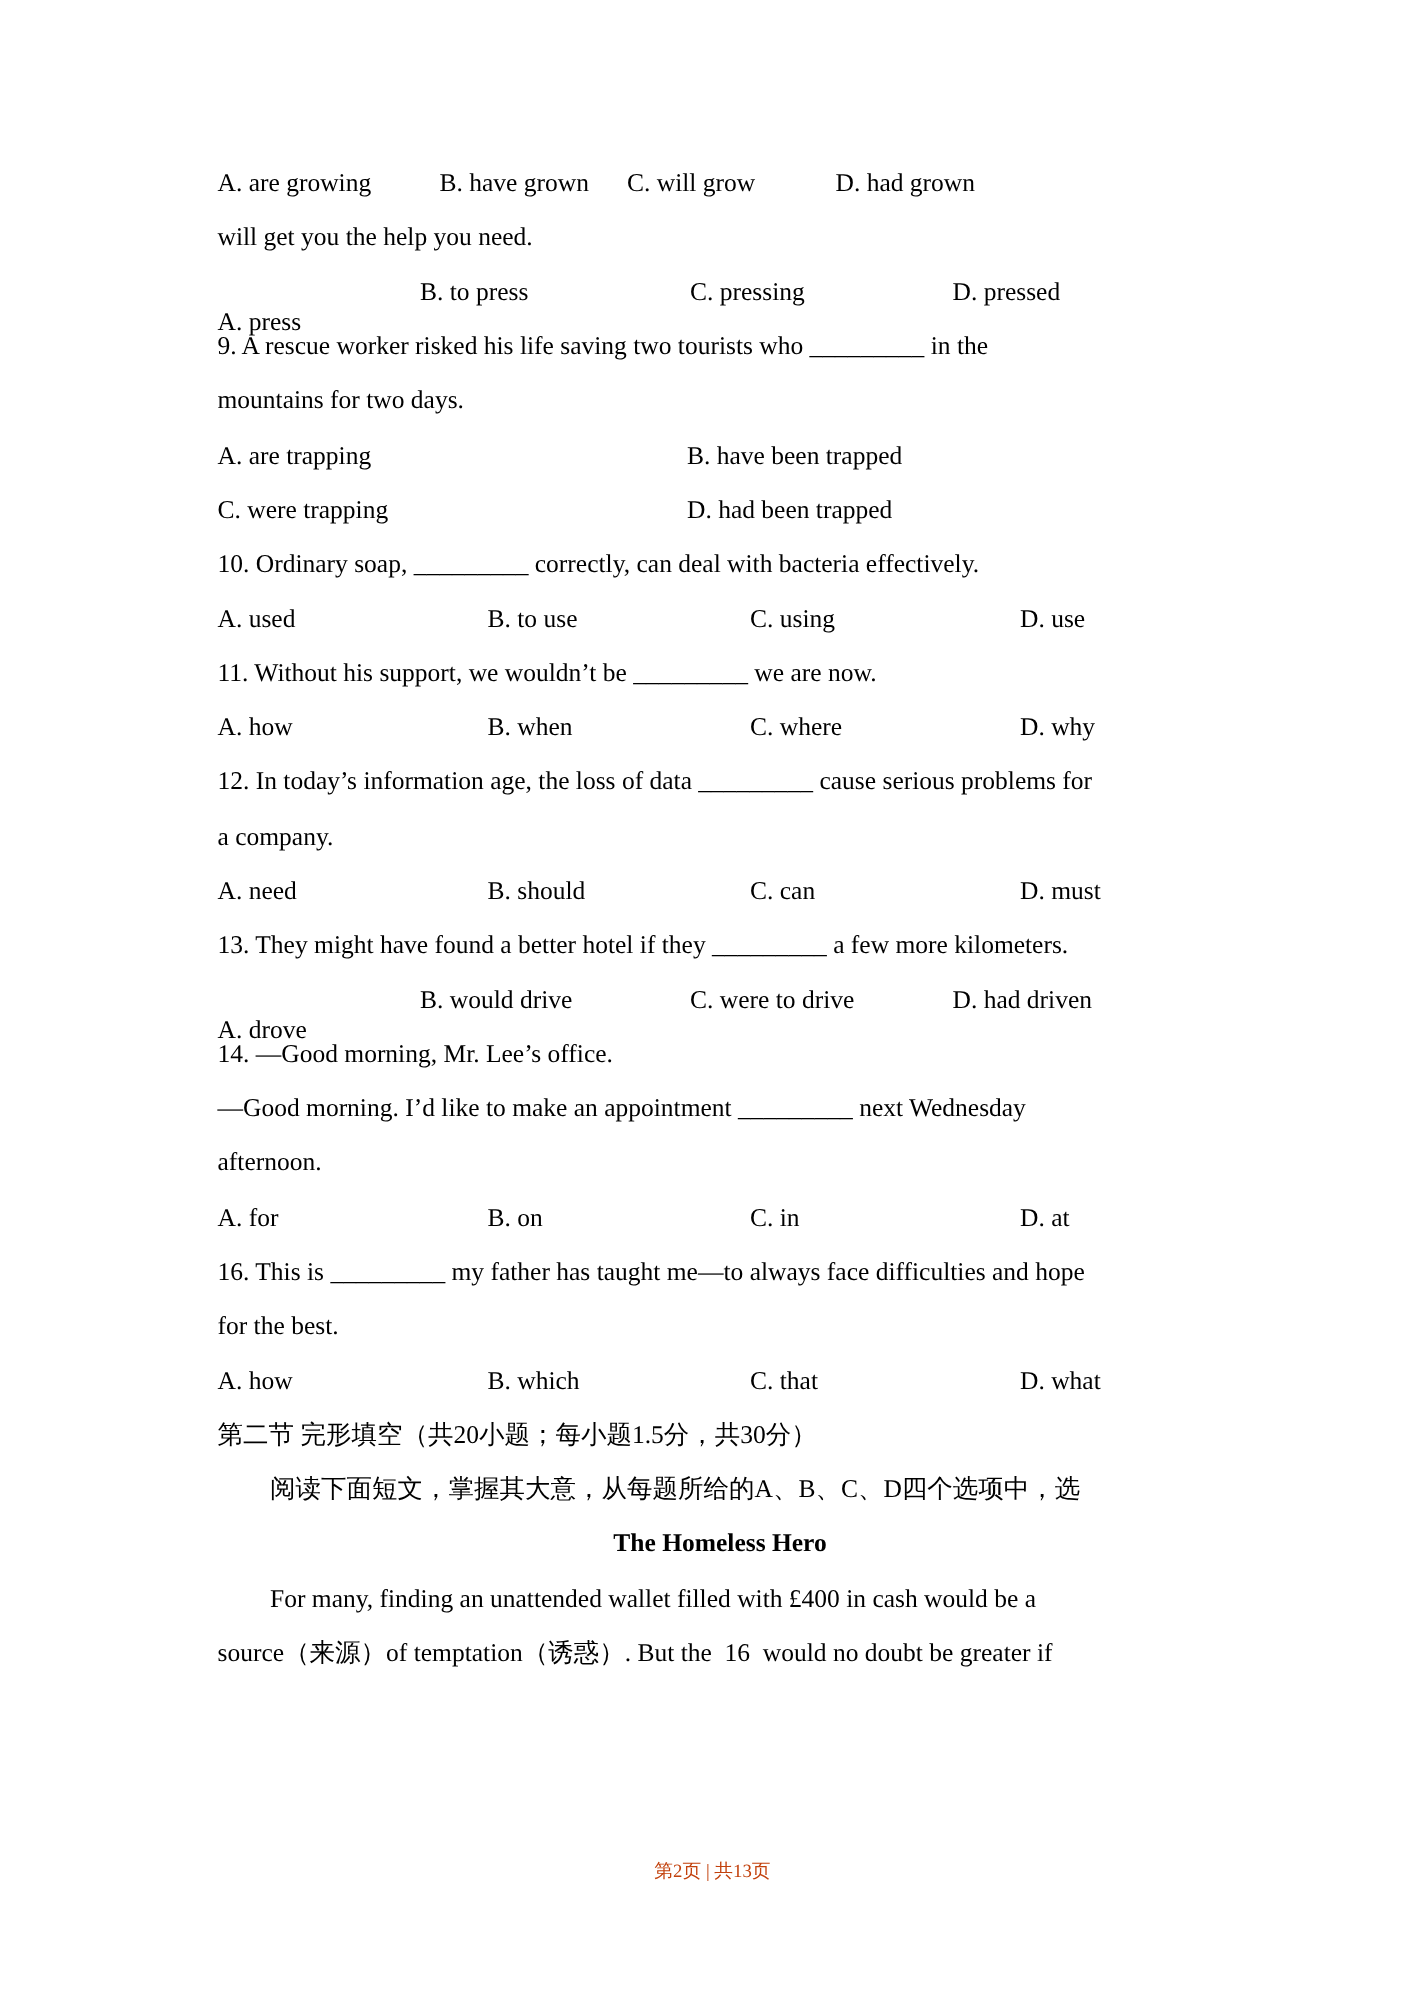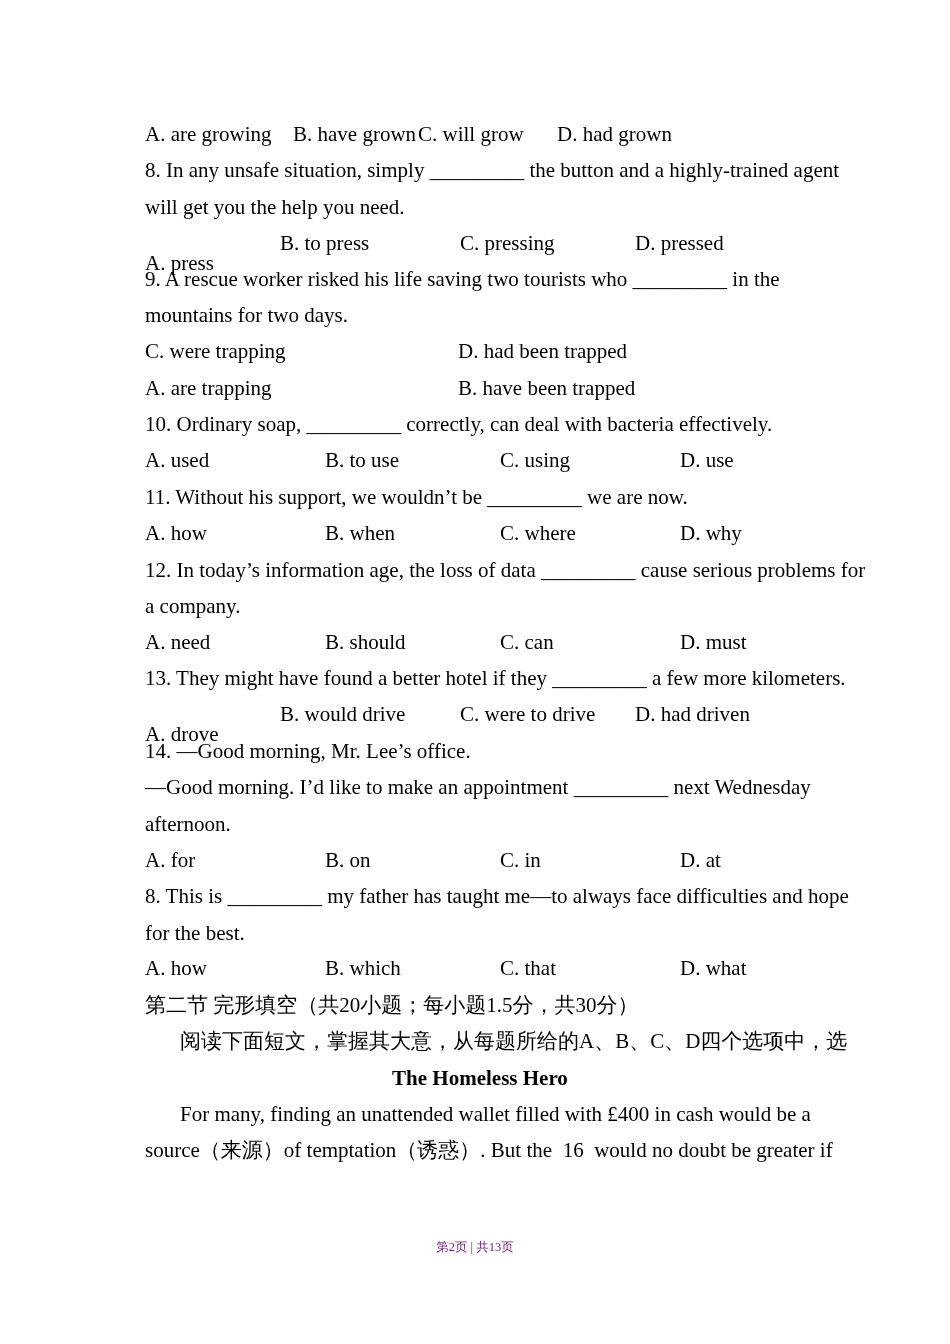--- a/index.html
+++ b/index.html
@@ -7,23 +7,23 @@
   body {
     background: #ffffff;
     font-family: "Liberation Serif", serif;
     color: #000000;
     position: relative;
     overflow: hidden;
   }
   .content {
     position: absolute;
     left: 145px;
-    top: 116px;
+    top: 104px;
     width: 670px;
-    font-size: 21px;
+    font-size: 17px;
   }
   .tline {
     height: 36.3px;
     line-height: 36.3px;
     white-space: pre;
   }
   .opts {
     height: 36.3px;
     display: flex;
     align-items: center;
@@ -51,53 +51,52 @@
     font-family: Liberation Serif, serif;
   }
   .blank-num { }
   .footer {
     position: absolute;
     left: 0;
     right: 0;
     top: 1239px;
     text-align: center;
     font-size: 12.5px;
-    color: #701a75;
+    color: #c2410c;
   }
 </style>
 </head>
 <body>
 
 <div class="content">
 
   <div class="opts opts-tight">
     <span>A. are growing</span>
     <span>B. have grown</span>
     <span>C. will grow</span>
     <span>D. had grown</span>
   </div>
 
-  <div class="tline">8. In any unsafe situation, simply _________ the button and a highly-trained agent</div>
   <div class="tline">will get you the help you need.</div>
   <div class="opts opts-med">
     <span>A. press</span>
     <span>B. to press</span>
     <span>C. pressing</span>
     <span>D. pressed</span>
   </div>
 
   <div class="tline">9. A rescue worker risked his life saving two tourists who _________ in the</div>
   <div class="tline">mountains for two days.</div>
   <div class="opts opts-2col">
+    <span>A. are trapping</span>
+    <span>B. have been trapped</span>
+  </div>
+  <div class="opts opts-2col">
     <span>C. were trapping</span>
     <span>D. had been trapped</span>
-  </div>
-  <div class="opts opts-2col">
-    <span>A. are trapping</span>
-    <span>B. have been trapped</span>
   </div>
 
   <div class="tline">10. Ordinary soap, _________ correctly, can deal with bacteria effectively.</div>
   <div class="opts opts-std">
     <span>A. used</span>
     <span>B. to use</span>
     <span>C. using</span>
     <span>D. use</span>
   </div>
 
@@ -129,21 +128,21 @@
   <div class="tline">14. —Good morning, Mr. Lee’s office.</div>
   <div class="tline">—Good morning. I’d like to make an appointment _________ next Wednesday</div>
   <div class="tline">afternoon.</div>
   <div class="opts opts-std">
     <span>A. for</span>
     <span>B. on</span>
     <span>C. in</span>
     <span>D. at</span>
   </div>
 
-  <div class="tline">8. This is _________ my father has taught me—to always face difficulties and hope</div>
+  <div class="tline">16. This is _________ my father has taught me—to always face difficulties and hope</div>
   <div class="tline">for the best.</div>
   <div class="opts opts-std">
     <span>A. how</span>
     <span>B. which</span>
     <span>C. that</span>
     <span>D. what</span>
   </div>
 
   <div class="tline">第二节 完形填空（共20小题；每小题1.5分，共30分）</div>
   <div class="tline indent">阅读下面短文，掌握其大意，从每题所给的A、B、C、D四个选项中，选</div>

